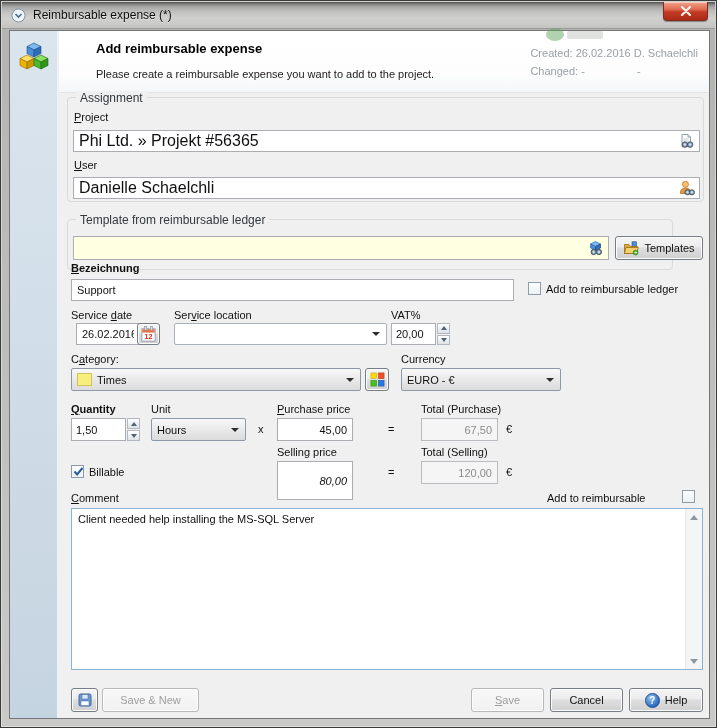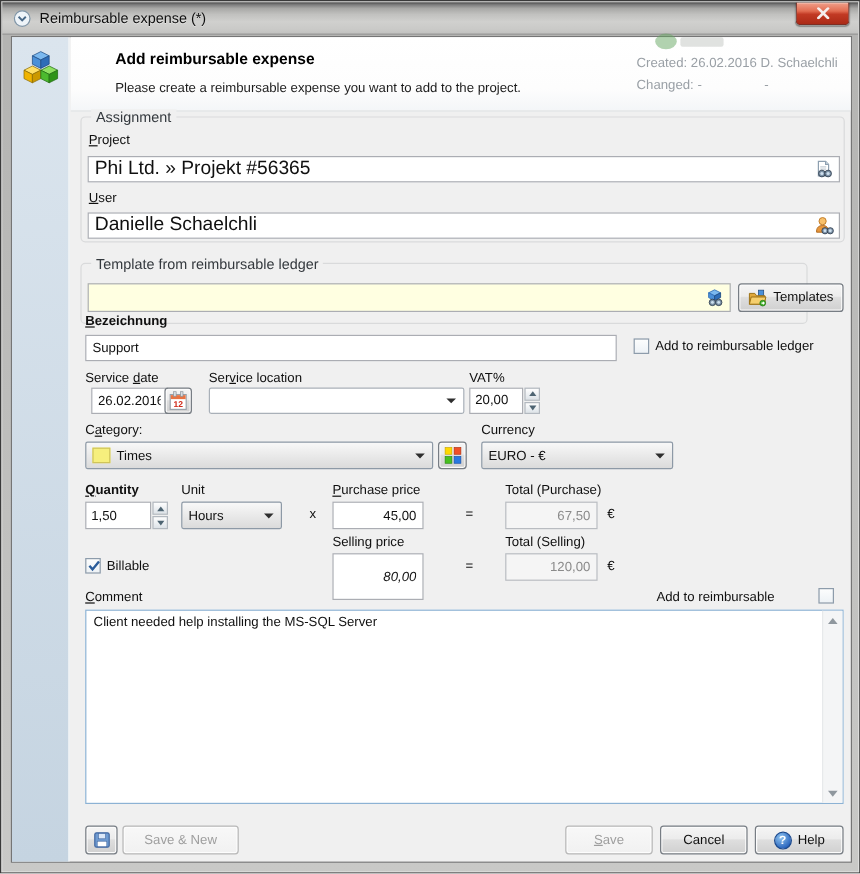--- a/index.html
+++ b/index.html
@@ -287,21 +287,21 @@
       <span class="spin-btns">
         <span class="spin-b">
             <i class="tri-up"></i>
           </span>
         <span class="spin-b">
             <i class="tri-down"></i>
           </span>
       </span>
     </div>
     <div class="lbl" style="left:141px;top:372px">Unit</div>
-    <div class="combo" style="left:141px;top:387px;width:84px;height:23px">
+    <div class="combo" style="left:141px;top:387px;width:95px;height:23px">
       <span>Hours</span>
       <span class="combo-arrow"></span>
     </div>
     <span class="sign" style="left:248px;top:392px">x</span>
     <div class="lbl" style="left:267px;top:372px"><span></span><span class="mn">P</span><span>urchase price</span></div>
     <input class="txt num" style="left: 267px; top: 387px; width: 76px; height: 23px;" value="45,00">
     <span class="sign" style="left:378px;top:392px">=</span>
     <div class="lbl" style="left:411px;top:372px">Total (Purchase)</div>
     <div class="readonly" style="left:411px;top:387px;width:77px;height:23px">67,50</div>
     <span class="sign" style="left:496px;top:392px">€</span>

